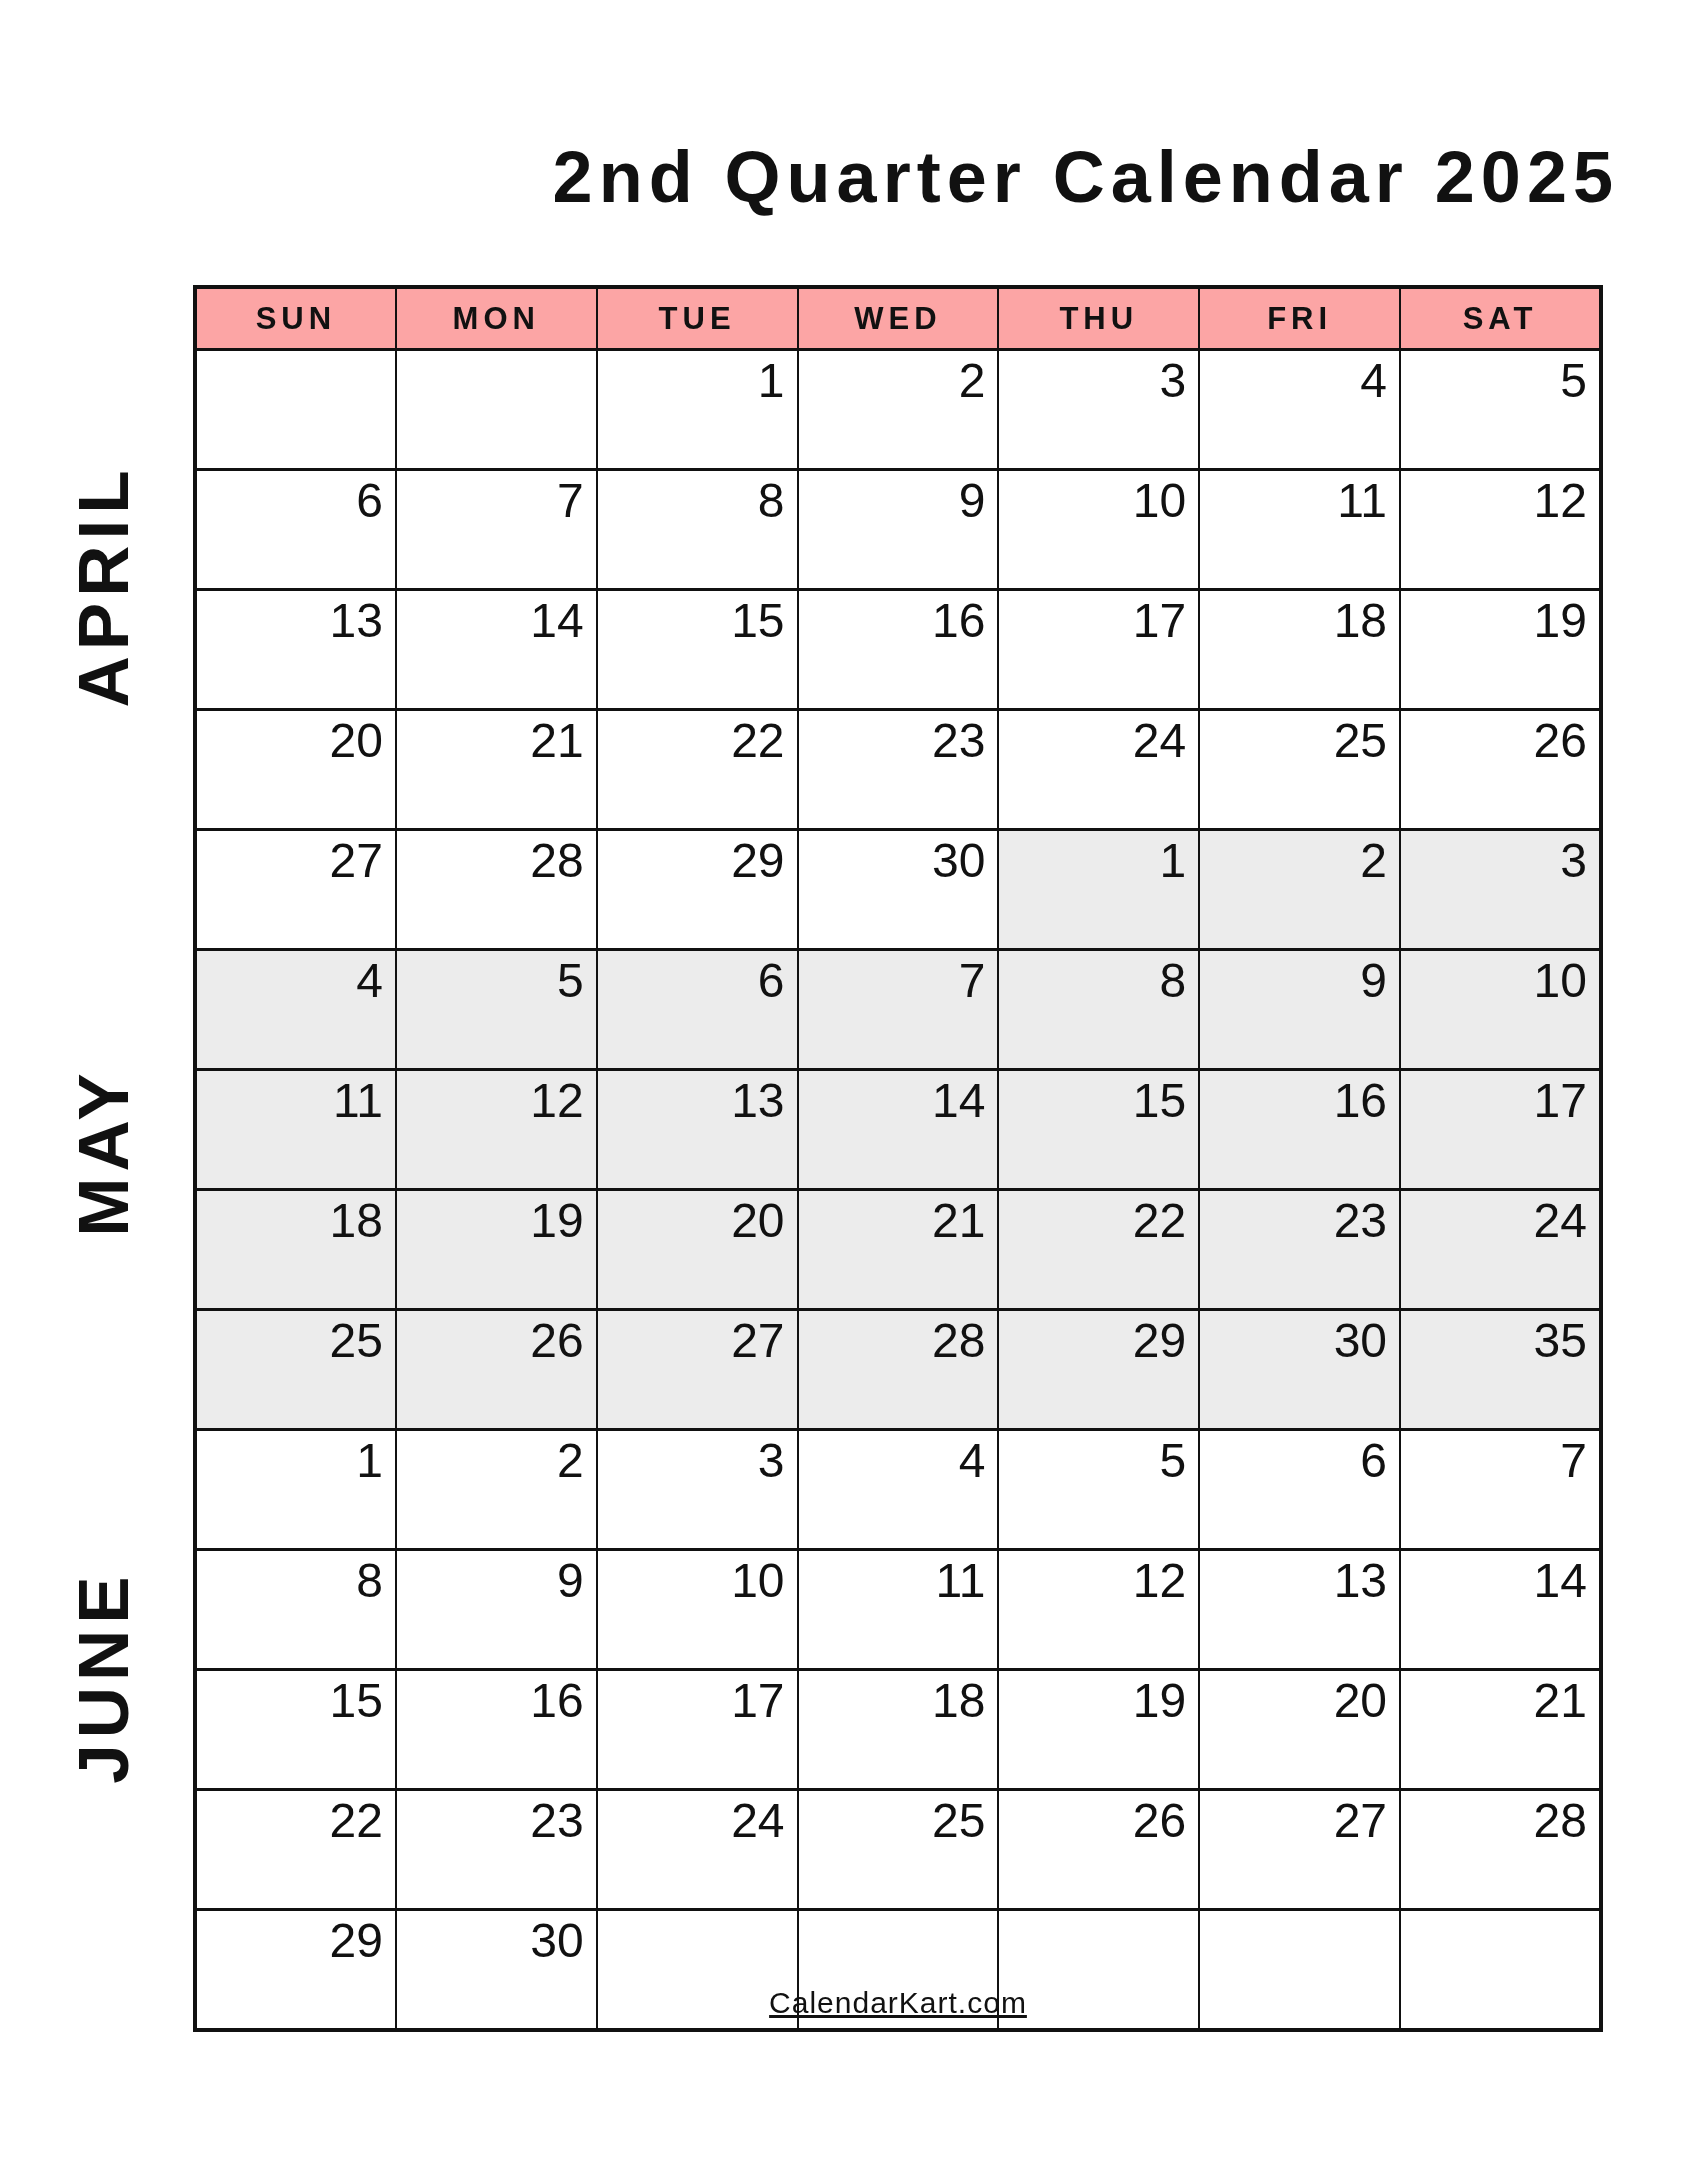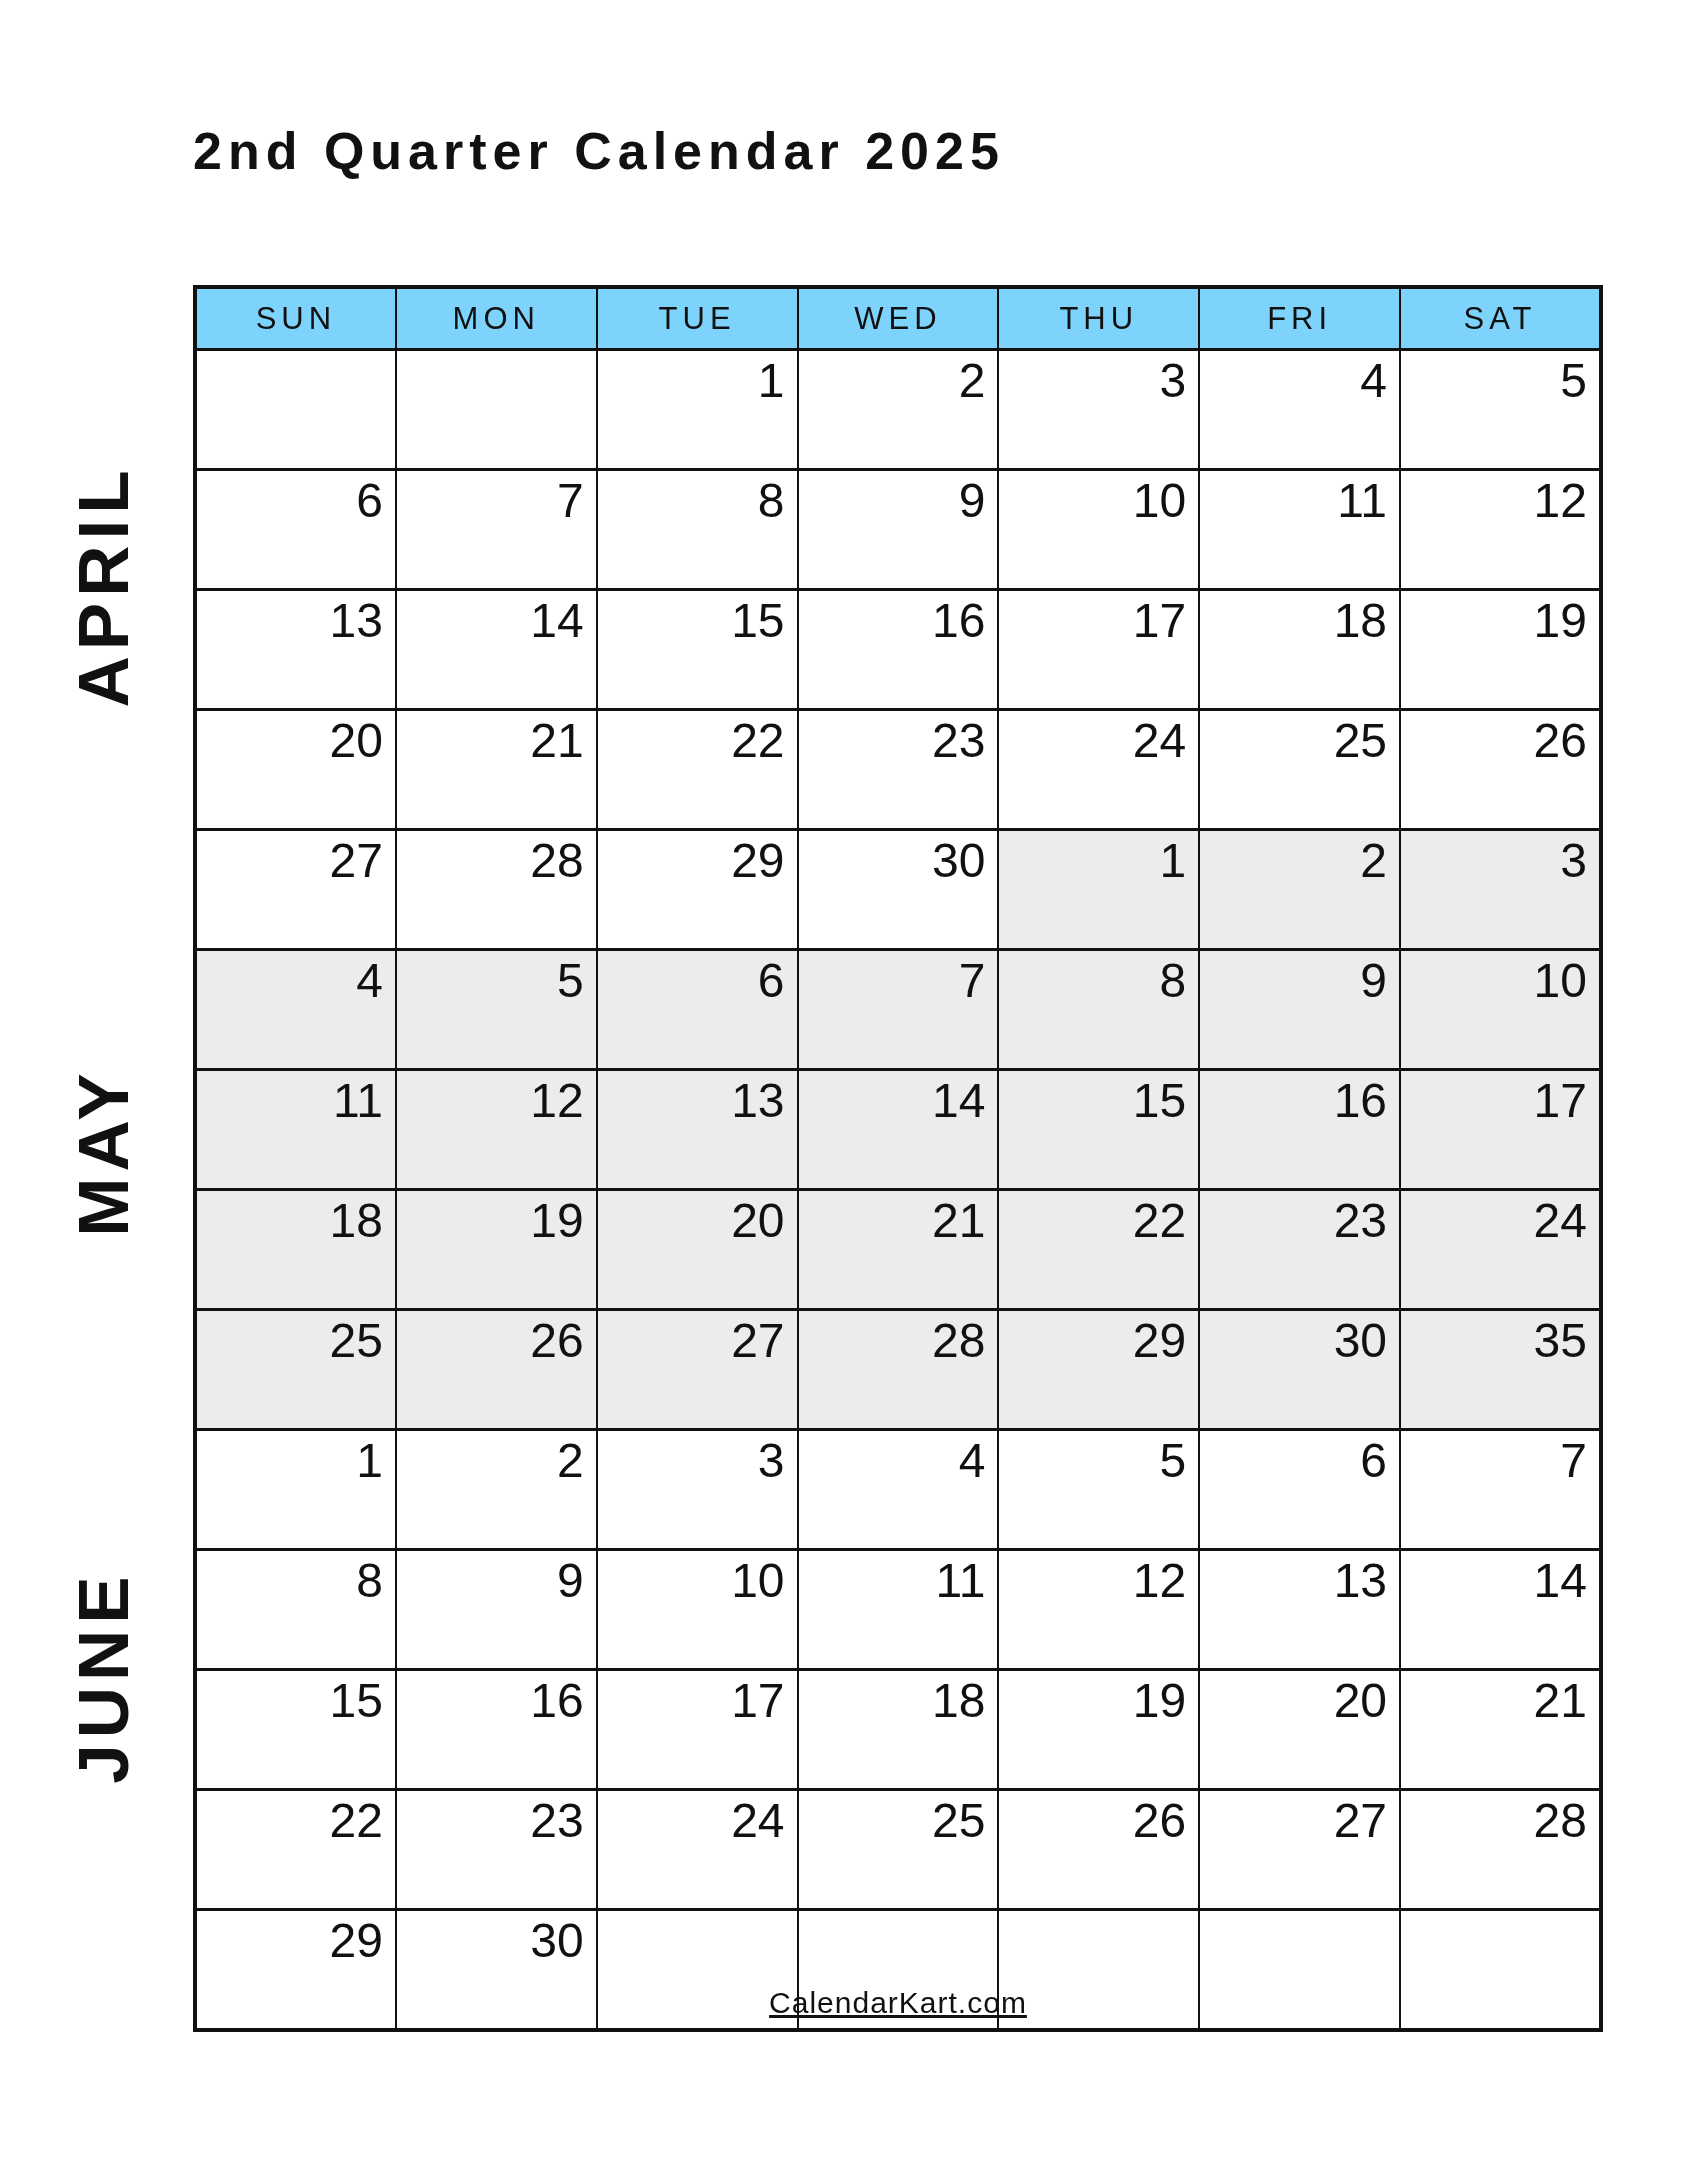--- a/index.html
+++ b/index.html
@@ -13,23 +13,23 @@
     height: 2178px;
     overflow: hidden;
     font-family: "Liberation Sans", sans-serif;
     color: var(--text, #111111);
   }
   .page-title {
     position: absolute;
     top: 125px;
     left: 193px;
     width: 1410px;
-    margin: 0;
-    text-align: left;
-    font-size: 52px;
+    margin: 16px;
+    text-align: right;
+    font-size: 72px;
     font-weight: 700;
     letter-spacing: 6px;
     white-space: nowrap;
     line-height: 1;
   }
   .month-gutter {
     position: absolute;
     top: 0; left: 0;
     width: 193px;
     height: 2178px;
@@ -55,25 +55,25 @@
     width: 1410px;
     table-layout: fixed;
     border-collapse: collapse;
     border: 4px solid var(--border, #111111);
   }
   table.cal th {
     border: 2px solid var(--border, #111111);
     border-bottom-width: 3px;
     height: 59px;
     font-size: 31px;
-    font-weight: 400;
+    font-weight: 700;
     letter-spacing: 5px;
     text-align: center;
     vertical-align: middle;
-    background: #7dd3fc;
+    background: #fca5a5;
     padding: 0;
   }
   table.cal td {
     border: 2px solid var(--border, #111111);
     border-top-width: 3px;
     border-bottom-width: 3px;
     height: 112px;
     font-size: 48px;
     font-weight: 400;
     line-height: 1.05;

